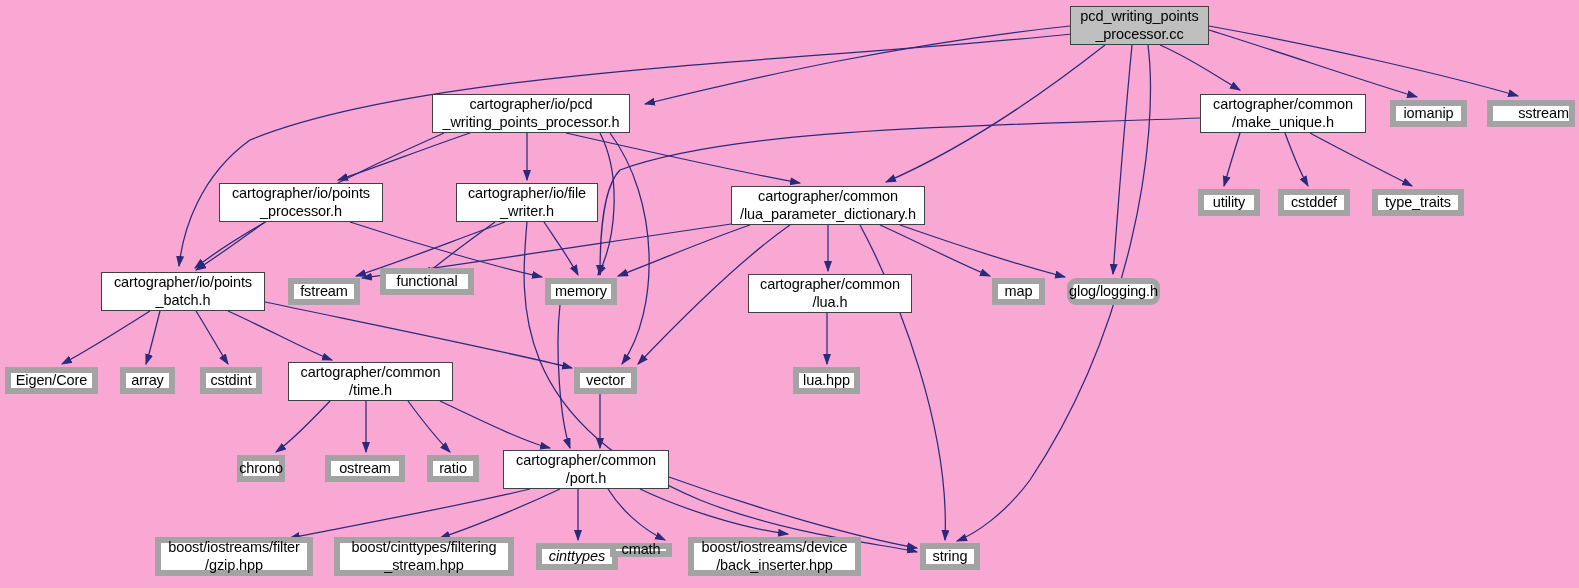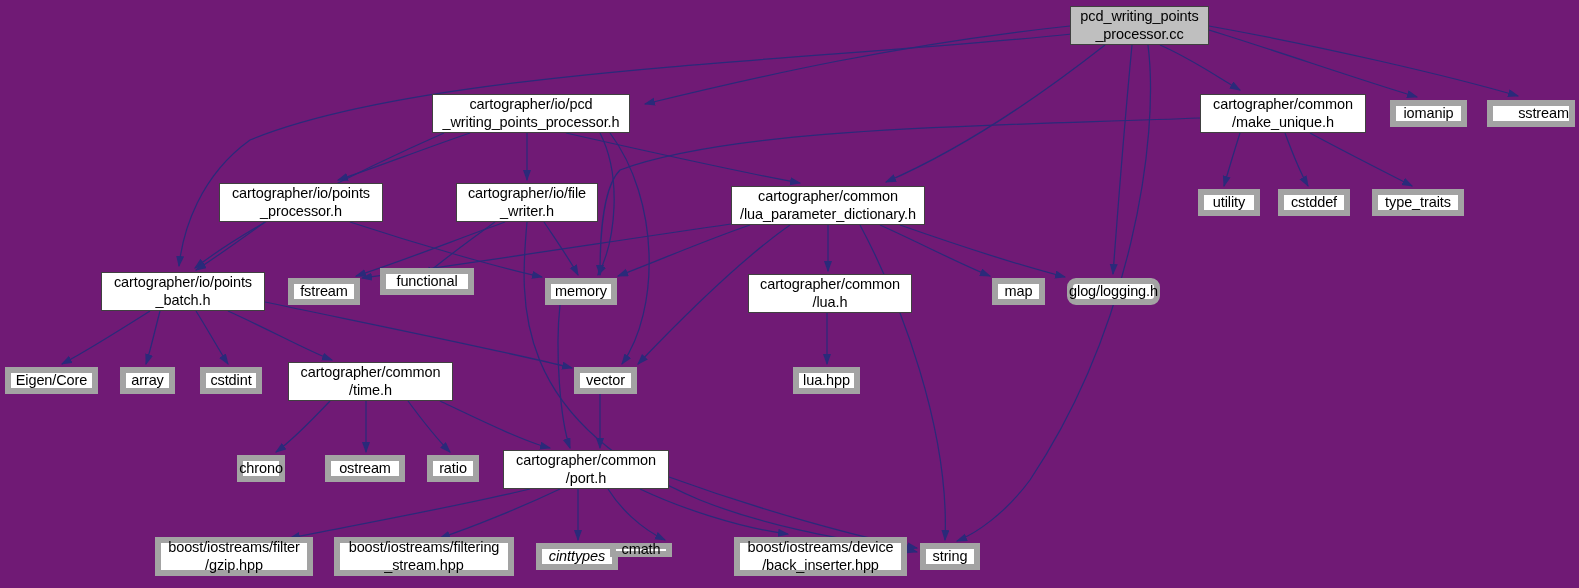--- a/index.html
+++ b/index.html
@@ -5,21 +5,21 @@
 <style>
   html, body {
     margin: 0;
     padding: 0;
     background: #ffffff;
   }
   #graph {
     position: relative;
     width: 1579px;
     height: 588px;
-    background: #701a75;
+    background: #f9a8d4;
     font-family: "Liberation Sans", "DejaVu Sans", sans-serif;
     overflow: hidden;
   }
   #edges {
     position: absolute;
     left: 0;
     top: 0;
     width: 1579px;
     height: 588px;
     pointer-events: none;
@@ -151,21 +151,21 @@
 /time.h</span></div>
       <div class="node ext" style="left: 574px; top: 367px; width: 63px; height: 27px;"><span class="node-label">vector</span></div>
       <div class="node ext" style="left: 793px; top: 367px; width: 67px; height: 27px;"><span class="node-label">lua.hpp</span></div>
       <div class="node ext" style="left: 237px; top: 455px; width: 48px; height: 27px;"><span class="node-label">chrono</span></div>
       <div class="node ext" style="left: 325px; top: 455px; width: 80px; height: 27px;"><span class="node-label">ostream</span></div>
       <div class="node ext" style="left: 427px; top: 455px; width: 52px; height: 27px;"><span class="node-label">ratio</span></div>
       <div class="node hdr" style="left: 503px; top: 450px; width: 166px; height: 39px;"><span class="node-label">cartographer/common
 /port.h</span></div>
       <div class="node ext" style="left: 155px; top: 537px; width: 158px; height: 39px;"><span class="node-label">boost/iostreams/filter
 /gzip.hpp</span></div>
-      <div class="node ext" style="left: 334px; top: 537px; width: 180px; height: 39px;"><span class="node-label">boost/iostreams/filtering
+      <div class="node ext" style="left: 334px; top: 537px; width: 180px; height: 39px;"><span class="node-label">boost/cinttypes/filtering
 _stream.hpp</span></div>
       <div class="node ext" style="left: 536px; top: 543px; width: 82px; height: 27px; font-style: italic;"><span class="node-label">cinttypes</span></div>
       <div class="node ext" style="left: 610px; top: 543px; width: 62px; height: 14px;"><span class="node-label">cmath</span></div>
-      <div class="node ext" style="left: 734px; top: 537px; width: 173px; height: 39px;"><span class="node-label">boost/iostreams/device
+      <div class="node ext" style="left: 688px; top: 537px; width: 173px; height: 39px;"><span class="node-label">boost/iostreams/device
 /back_inserter.hpp</span></div>
       <div class="node ext" style="left: 920px; top: 543px; width: 60px; height: 27px;"><span class="node-label">string</span></div>
     </div>
 </div>
 
 </body></html>

